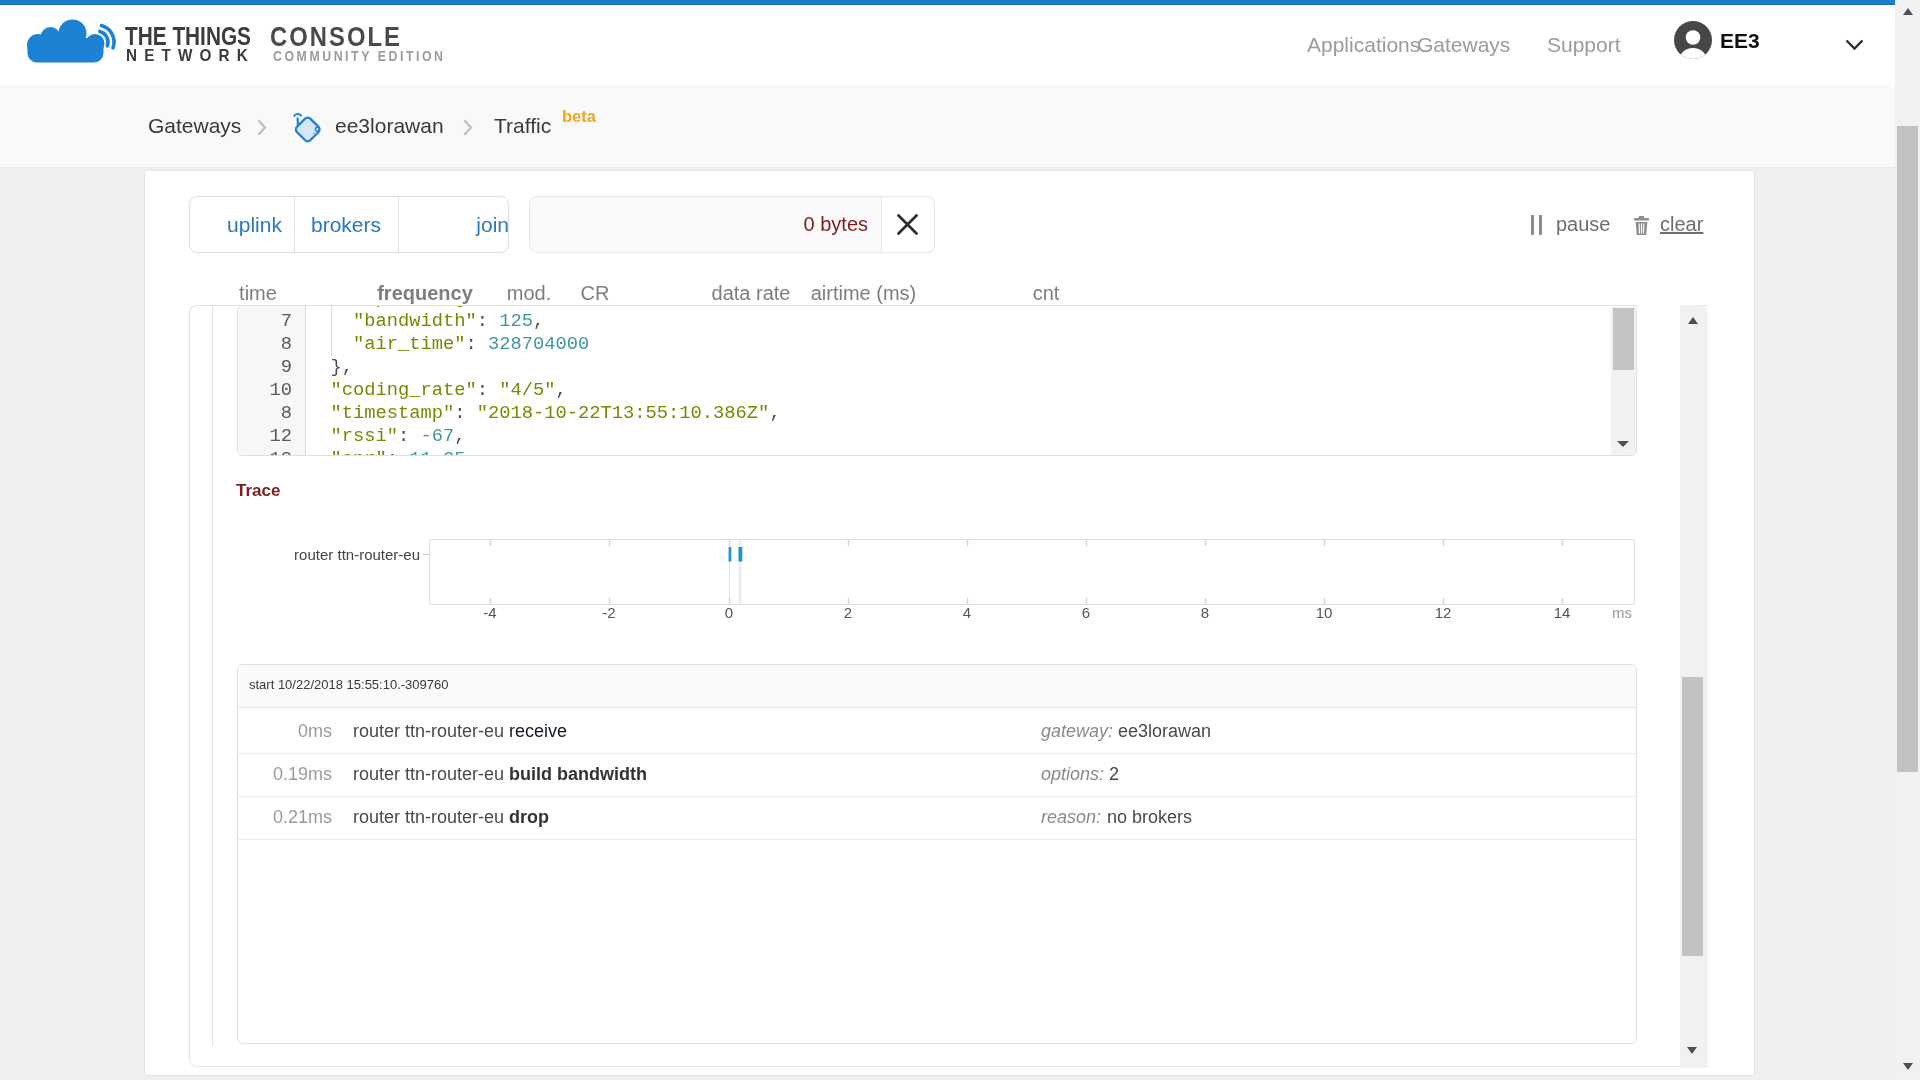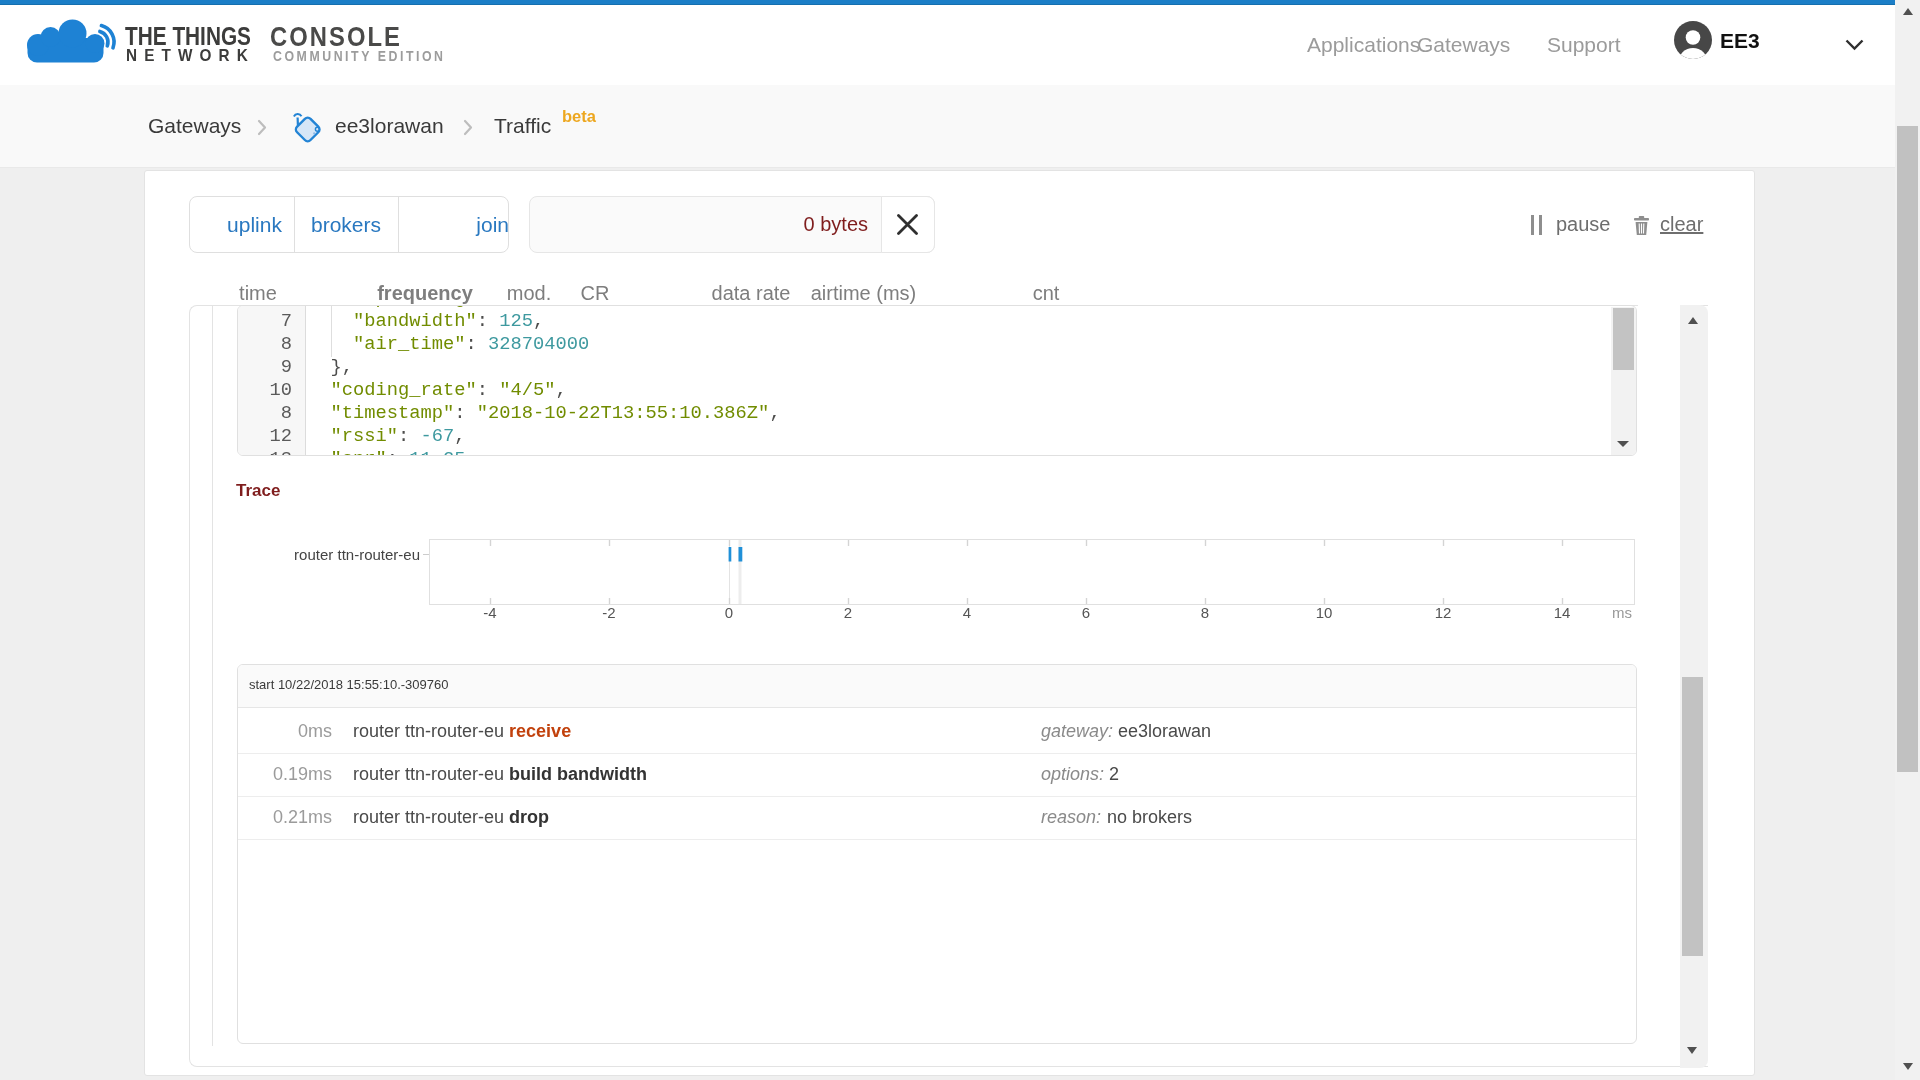--- a/index.html
+++ b/index.html
@@ -147,21 +147,21 @@
 
 <div class="abs" style="left:237px;top:664px;width:1400px;height:380px;border:1px solid #e0e0e0;border-radius:6px;background:#fff;overflow:hidden;">
   <div class="abs" style="left:0;top:0;width:1398px;height:43px;background:#fafafa;border-bottom:1px solid #e6e6e6;"></div>
   <div class="abs" style="left:11px;top:12px;font-size:13px;color:#3a3a3a;">start 10/22/2018 15:55:10.-309760</div>
 
   <div class="abs" style="left:0;top:88px;width:1398px;height:1px;background:#ededed;"></div>
   <div class="abs" style="left:0;top:131px;width:1398px;height:1px;background:#ededed;"></div>
   <div class="abs" style="left:0;top:174px;width:1398px;height:1px;background:#ededed;"></div>
 
   <div class="abs" style="left:0px;top:56px;width:94px;text-align:right;font-size:18px;color:#9b9b9b;">0ms</div>
-  <div class="abs" style="left:115px;top:56px;font-size:18px;color:#4a4a4a;">router ttn-router-eu <span style="font-weight:bold;color:#c2410c;">receive</span></div>
+  <div class="abs" style="left:115px;top:56px;font-size:18px;color:#4a4a4a;">router ttn-router-eu <span style="font-weight:normal;color:#0f172a;">receive</span></div>
   <div class="abs" style="left:803px;top:56px;font-size:18px;color:#8a8a8a;font-style:italic;">gateway:</div>
   <div class="abs" style="left:880px;top:56px;font-size:18px;color:#4a4a4a;">ee3lorawan</div>
 
   <div class="abs" style="left:0px;top:99px;width:94px;text-align:right;font-size:18px;color:#9b9b9b;">0.19ms</div>
   <div class="abs" style="left:115px;top:99px;font-size:18px;color:#4a4a4a;">router ttn-router-eu <span style="font-weight:bold;color:#333;">build bandwidth</span></div>
   <div class="abs" style="left:803px;top:99px;font-size:18px;color:#8a8a8a;font-style:italic;">options:</div>
   <div class="abs" style="left:871px;top:99px;font-size:18px;color:#4a4a4a;">2</div>
 
   <div class="abs" style="left:0px;top:142px;width:94px;text-align:right;font-size:18px;color:#9b9b9b;">0.21ms</div>
   <div class="abs" style="left:115px;top:142px;font-size:18px;color:#4a4a4a;">router ttn-router-eu <span style="font-weight:bold;color:#333;">drop</span></div>

